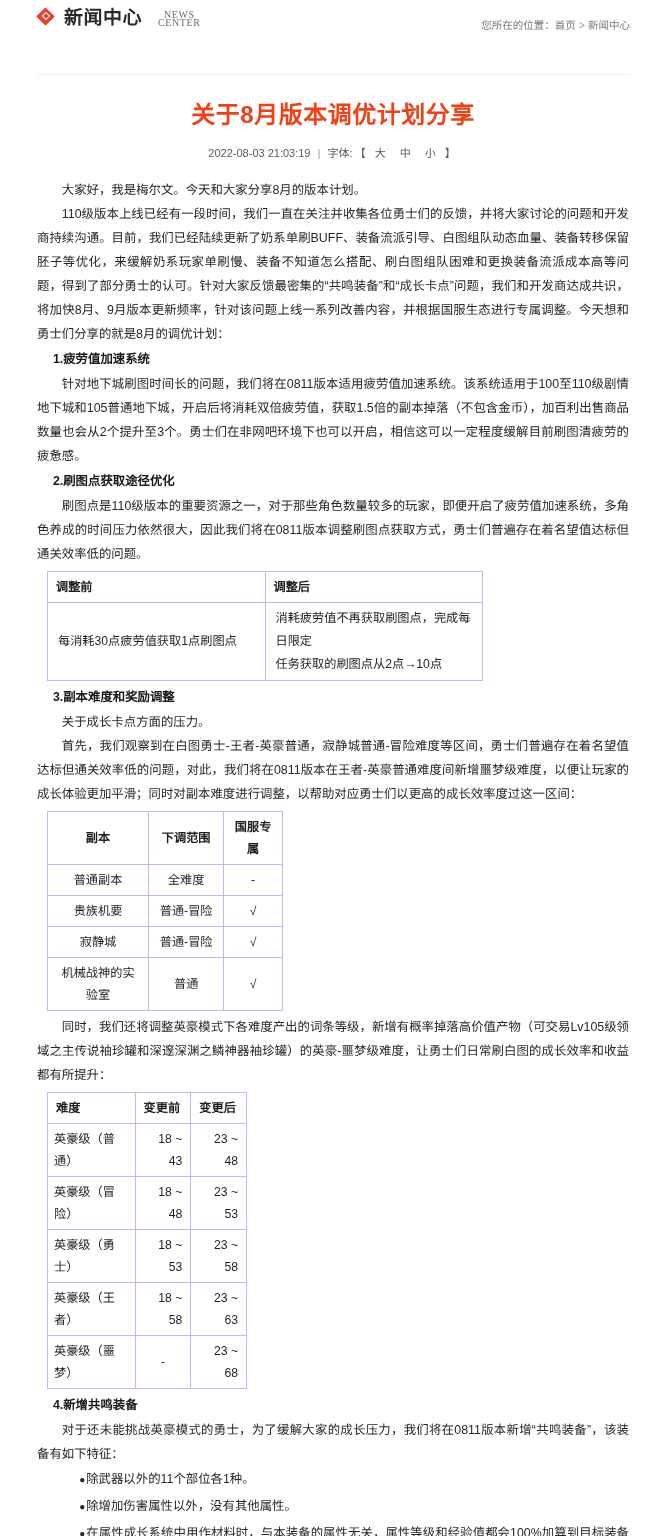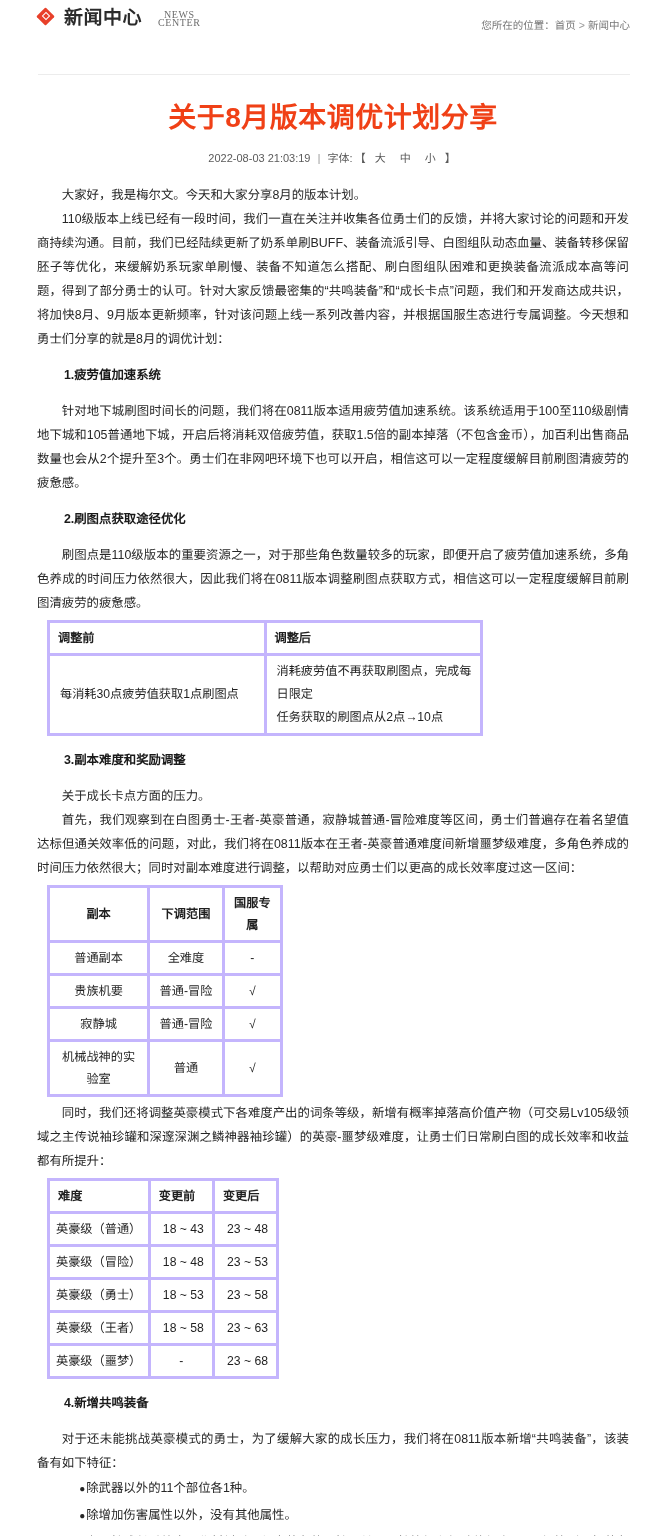--- a/index.html
+++ b/index.html
@@ -91,21 +91,21 @@
     background: #ececec;
   }
 
   
   .article {
     padding: 0 0 40px 0;
   }
   .article-title {
     margin: 40px 0 0 0;
     text-align: center;
-    font-size: 28px;
+    font-size: 24px;
     font-weight: bold;
     color: #f04016;
     letter-spacing: 0.5px;
   }
   .article-meta {
     margin-top: 14px;
     text-align: center;
     font-size: 11px;
     color: #5a5a5a;
     white-space: nowrap;
@@ -132,21 +132,21 @@
     font-size: 12.4px;
     line-height: 24px;
     color: #262626;
     text-align: justify;
   }
   .content p {
     margin: 0;
     text-indent: 2em;
   }
   .content h3 {
-    margin: 12px;
+    margin: 1px;
     font-size: 12.4px;
     line-height: 24px;
     font-weight: bold;
     text-indent: 1.2em;
     color: #1a1a1a;
   }
   .content ul {
     margin: 0;
     padding: 0;
     list-style: none;
@@ -166,21 +166,21 @@
   
   table.data {
     border-collapse: collapse;
     margin: 5px 0 4px 10px;
     font-size: 12.2px;
     color: #1f1f1f;
     background: #ffffff;
   }
   table.data th,
   table.data td {
-    border: 3px solid #c4b5fd;
+    border: 1px solid #c4b5fd;
     padding: 4px 8px;
     line-height: 22px;
     vertical-align: middle;
   }
   table.data th {
     font-weight: bold;
     text-align: center;
   }
   table.data td { text-align: center; font-weight: normal; }
   table.data td.left { text-align: left; }
@@ -189,21 +189,21 @@
   
   table.t-fatigue { width: 436px; }
   table.t-fatigue th:nth-child(1), table.t-fatigue td:nth-child(1) { width: 50%; }
   table.t-fatigue td { line-height: 23px; }
   table.t-fatigue td.left { padding-left: 10px; }
 
   table.t-dungeon { width: 236px; }
   table.t-dungeon th:nth-child(1), table.t-dungeon td:nth-child(1) { width: 43%; }
   table.t-dungeon th:nth-child(2), table.t-dungeon td:nth-child(2) { width: 32%; }
 
-  table.t-affix { width: 232px; }
+  table.t-affix { width: 200px; }
   table.t-affix th:nth-child(1), table.t-affix td:nth-child(1) { width: 44%; }
   table.t-affix td.left { padding-left: 6px; }
   table.t-affix td.lv { text-align: right; padding-left: 7px; }
 </style>
 </head>
 <body>
 
 <div class="page">
 
   <div class="site-header">
@@ -236,41 +236,41 @@
 
     <div class="content">
 
       <p>大家好，我是梅尔文。今天和大家分享8月的版本计划。</p>
       <p>110级版本上线已经有一段时间，我们一直在关注并收集各位勇士们的反馈，并将大家讨论的问题和开发商持续沟通。目前，我们已经陆续更新了奶系单刷BUFF、装备流派引导、白图组队动态血量、装备转移保留胚子等优化，来缓解奶系玩家单刷慢、装备不知道怎么搭配、刷白图组队困难和更换装备流派成本高等问题，得到了部分勇士的认可。针对大家反馈最密集的“共鸣装备”和“成长卡点”问题，我们和开发商达成共识，将加快8月、9月版本更新频率，针对该问题上线一系列改善内容，并根据国服生态进行专属调整。今天想和勇士们分享的就是8月的调优计划：</p>
 
       <h3>1.疲劳值加速系统</h3>
       <p>针对地下城刷图时间长的问题，我们将在0811版本适用疲劳值加速系统。该系统适用于100至110级剧情地下城和105普通地下城，开启后将消耗双倍疲劳值，获取1.5倍的副本掉落（不包含金币），加百利出售商品数量也会从2个提升至3个。勇士们在非网吧环境下也可以开启，相信这可以一定程度缓解目前刷图清疲劳的疲惫感。</p>
 
       <h3>2.刷图点获取途径优化</h3>
-      <p>刷图点是110级版本的重要资源之一，对于那些角色数量较多的玩家，即便开启了疲劳值加速系统，多角色养成的时间压力依然很大，因此我们将在0811版本调整刷图点获取方式，相信这可以一定程度缓解目前刷图清疲劳的疲惫感。</p>
+      <p>刷图点是110级版本的重要资源之一，对于那些角色数量较多的玩家，即便开启了疲劳值加速系统，多角色养成的时间压力依然很大，因此我们将在0811版本调整刷图点获取方式，勇士们普遍存在着名望值达标但通关效率低的问题。</p>
 
       <table class="data t-fatigue">
         <tbody>
             <tr>
           <th class="left">调整前</th>
           <th class="left">调整后</th>
         </tr>
         <tr>
           <td class="left">每消耗30点疲劳值获取1点刷图点</td>
           <td class="left">
             <div>消耗疲劳值不再获取刷图点，完成每日限定</div>
             <div>任务获取的刷图点从2点→10点</div>
           </td>
         </tr>
       </tbody>
         </table>
 
       <h3>3.副本难度和奖励调整</h3>
       <p>关于成长卡点方面的压力。</p>
-      <p>首先，我们观察到在白图勇士-王者-英豪普通，寂静城普通-冒险难度等区间，勇士们普遍存在着名望值达标但通关效率低的问题，对此，我们将在0811版本在王者-英豪普通难度间新增噩梦级难度，多角色养成的时间压力依然很大；同时对副本难度进行调整，以帮助对应勇士们以更高的成长效率度过这一区间：</p>
+      <p>首先，我们观察到在白图勇士-王者-英豪普通，寂静城普通-冒险难度等区间，勇士们普遍存在着名望值达标但通关效率低的问题，对此，我们将在0811版本在王者-英豪普通难度间新增噩梦级难度，以便让玩家的成长体验更加平滑；同时对副本难度进行调整，以帮助对应勇士们以更高的成长效率度过这一区间：</p>
 
       <table class="data t-dungeon">
         <tbody>
             <tr>
           <th>副本</th>
           <th>下调范围</th>
           <th>国服专属</th>
         </tr>
         <tr>
           <td>普通副本</td>

